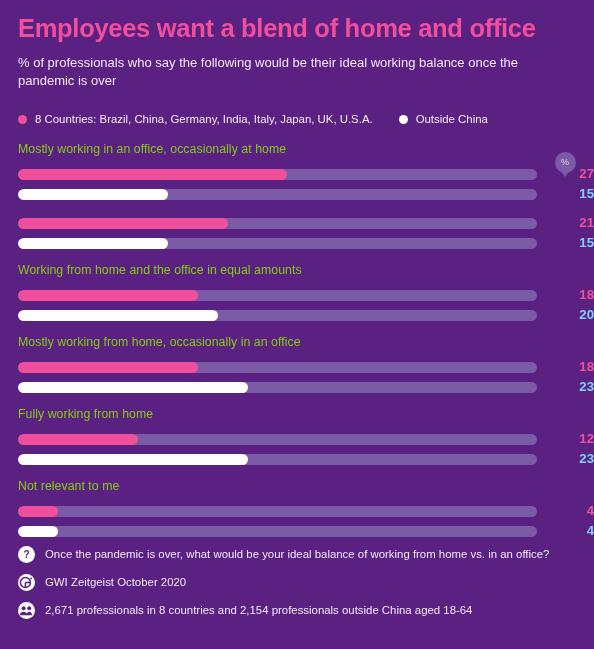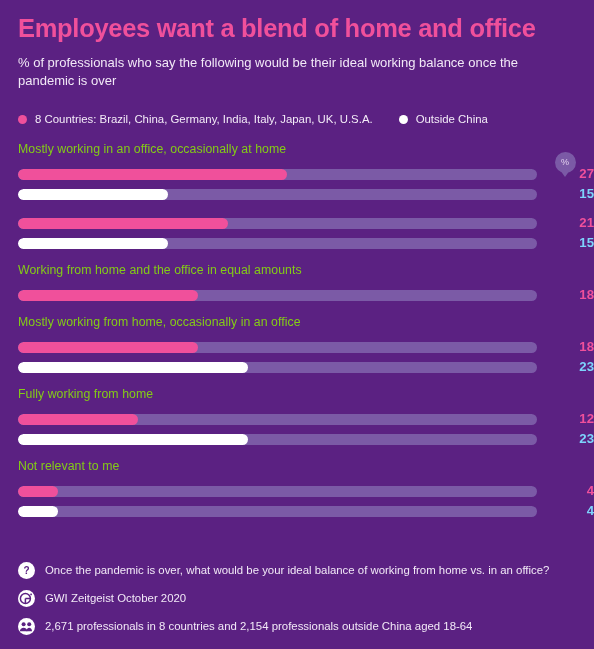--- a/index.html
+++ b/index.html
@@ -171,21 +171,21 @@
     width: 558px;
   }
 
   .footer-row {
     display: flex;
     align-items: center;
     gap: 10px;
     margin-bottom: 11px;
   }
 
-  .footer-row:last-child { margin-bottom: 0; }
+  .footer-row:last-child { margin-bottom: 16px; }
 
   .footer-icon {
     width: 17px;
     height: 17px;
     border-radius: 50%;
     background: #FFFFFF;
     color: #5B2182;
     flex: none;
     display: flex;
     align-items: center;
@@ -254,20 +254,26 @@
           <div class="value value-white">15</div>
         </div>
       </div>
       <div class="group">
         <div class="group-label">Working from home and the office in equal amounts</div>
         <div class="bar-row">
           <div class="track">
             <div class="fill fill-pink" style="width: 34.6154%;"></div>
           </div>
           <div class="value value-pink">18</div>
+        </div>
+        <div class="bar-row">
+          <div class="track">
+            <div class="fill fill-white" style="width: 38.4615%;"></div>
+          </div>
+          <div class="value value-white">20</div>
         </div>
       </div>
       <div class="group">
         <div class="group-label">Mostly working from home, occasionally in an office</div>
         <div class="bar-row">
           <div class="track">
             <div class="fill fill-pink" style="width: 34.6154%;"></div>
           </div>
           <div class="value value-pink">18</div>
         </div>

